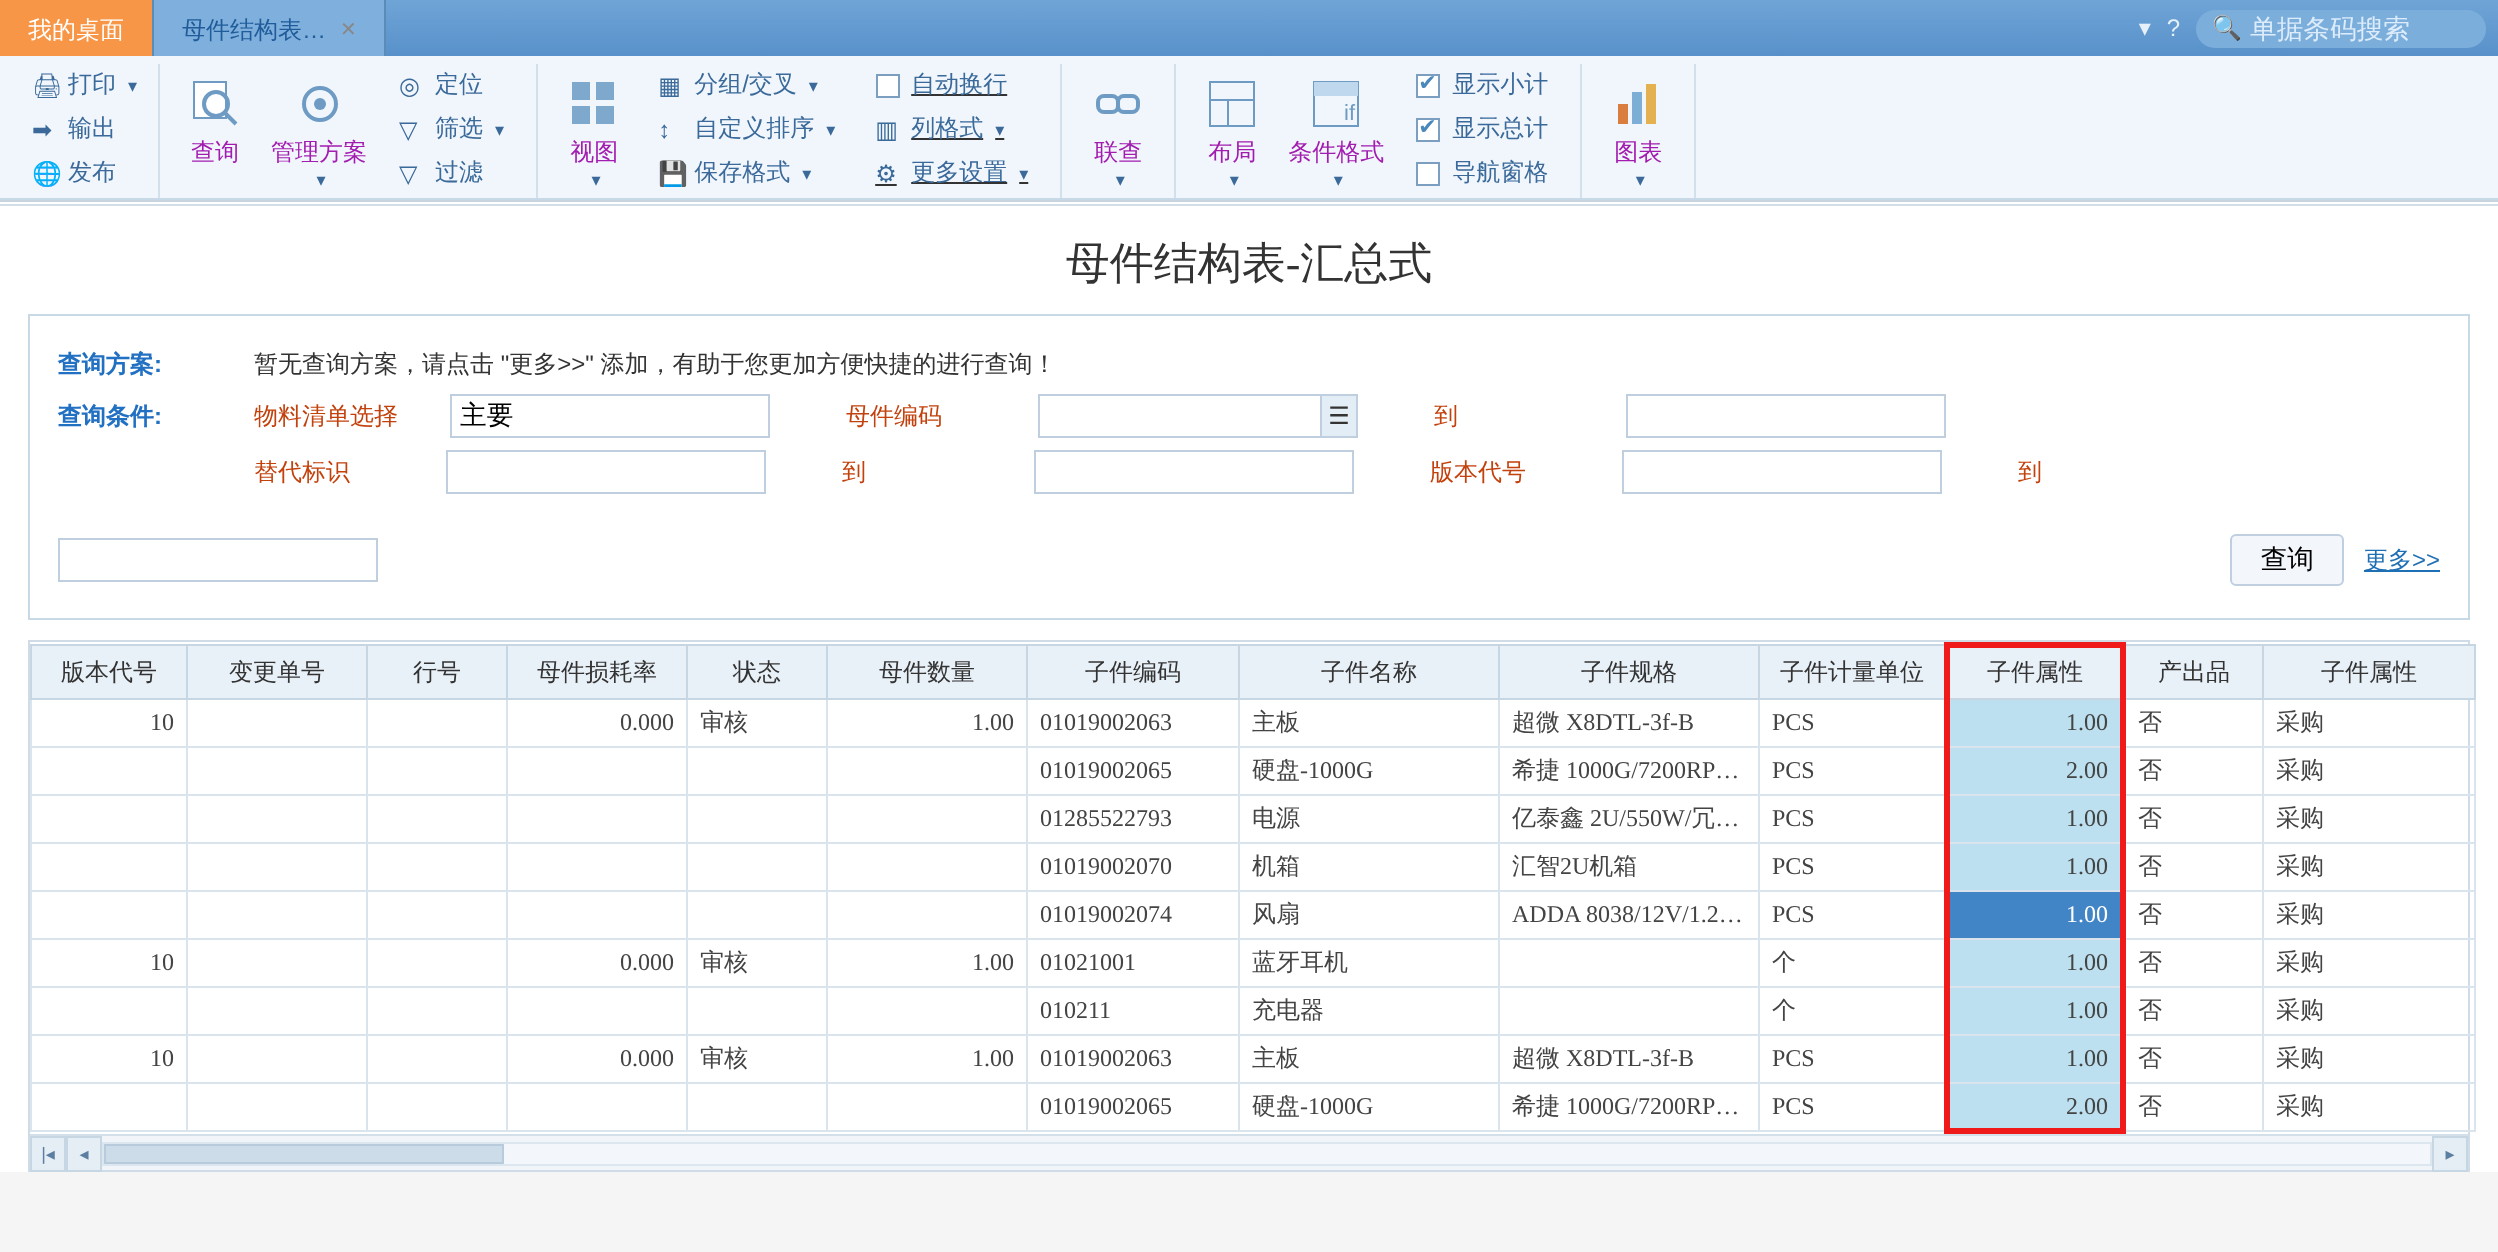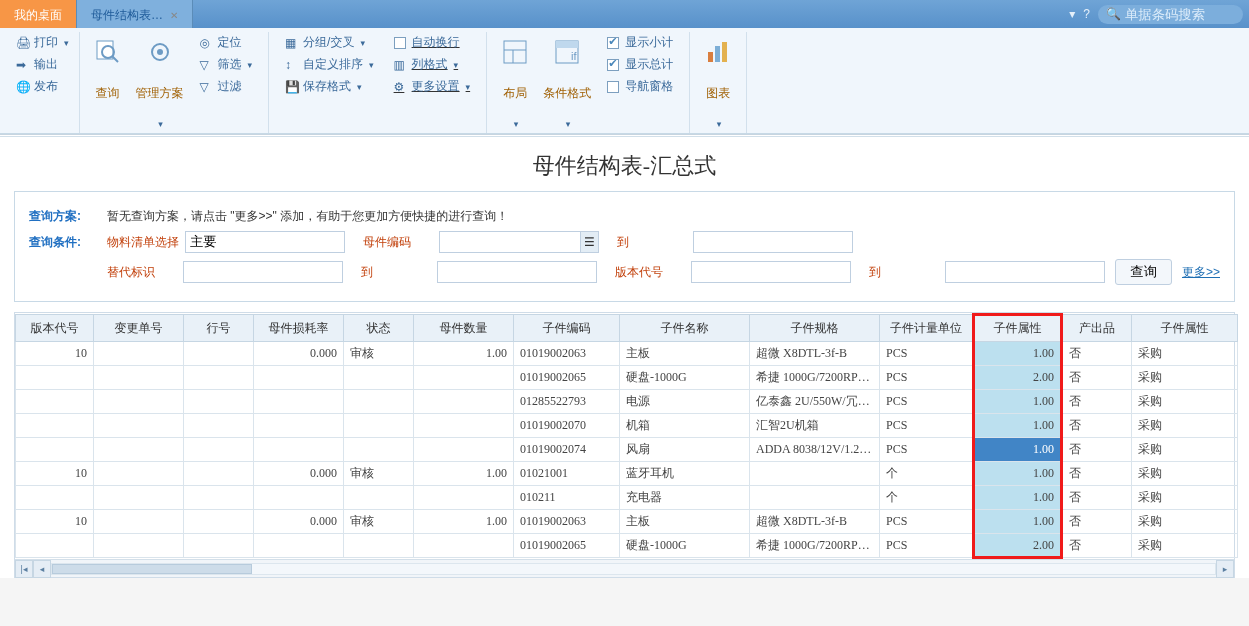--- a/index.html
+++ b/index.html
@@ -12,31 +12,31 @@
     .tab-close { font-size: 10px; margin-left: 3px; color: #888; }
     .top-right { display: flex; align-items: center; padding-right: 6px; gap: 8px; }
     .search-capsule { background: #7CAEDC; border-radius: 10px; padding: 2px 8px; display: flex; align-items: center; gap: 4px; color: #EDF5FC; }
     .search-capsule input { background: transparent; border: none; color: #fff; outline: none; width: 110px; }
     .search-capsule input::placeholder { color: #DCECFA; }
 
     .ribbon { background: #F0F6FC; border-bottom: 1px solid #C7D9E6; padding: 4px 6px 0; display: flex; align-items: stretch; }
     .ribbon-group { display: flex; flex-direction: column; padding: 0 6px; border-right: 1px solid #D2E0EC; }
     .ribbon-group.small-items { justify-content: flex-start; gap: 1px; }
     .rb-small { display: flex; align-items: center; gap: 4px; padding: 2px 4px; cursor: pointer; color: #3B6A9A; }
-    .rb-big { display: flex; flex-direction: column; align-items: center; padding: 4px 6px; cursor: pointer; color: #a16207; gap: 17px; }
+    .rb-big { display: flex; flex-direction: column; align-items: center; padding: 4px 6px; cursor: pointer; color: #a21caf; gap: 0; }
     .rb-big .icon { width: 32px; height: 32px; display: flex; align-items: center; justify-content: center; }
     .dd::after { content: "▾"; font-size: 9px; margin-left: 2px; color: #3B6A9A; }
     .chk { width: 12px; height: 12px; border: 1px solid #7C9FBF; display: inline-block; margin-right: 2px; position: relative; background: #fff; }
     .chk.checked::after { content: "✔"; position: absolute; top: -3px; left: 0; font-size: 11px; color: #4A87BA; }
     .ico-sq { width: 14px; height: 14px; display: inline-block; }
 
     .page-title { text-align: center; font-size: 22px; color: #333; padding: 14px 0 10px; background: #fff; font-family: SimSun, serif; }
 
     .query-panel { margin: 0 14px 10px; border: 1px solid #C8D9E6; padding: 10px 14px; background: #fff; }
-    .query-row { display: flex; align-items: center; margin: 6px 0; flex-wrap: wrap; }
+    .query-row { display: flex; align-items: center; margin: 6px 0; flex-wrap: wrap; gap: 20px; }
     .ql { color: #2170C2; font-weight: bold; margin-right: 18px; min-width: 60px; }
     .field-label { color: #c2410c; margin: 0 6px 0 18px; min-width: 70px; }
     .field-input { border: 1px solid #BFCFE0; height: 22px; width: 160px; background: #fff; padding: 0 4px; }
     .lookup { position: relative; display: inline-block; }
     .lookup-btn { position: absolute; right: 1px; top: 1px; bottom: 1px; width: 18px; background: #E3EDF5; border-left: 1px solid #BFCFE0; display: flex; align-items: center; justify-content: center; cursor: pointer; }
     .query-actions { margin-left: auto; display: flex; align-items: center; gap: 10px; }
     .btn { border: 1px solid #BFCFE0; background: #F3F7FB; padding: 3px 14px; border-radius: 3px; cursor: pointer; }
     .link { color: #1F6FB4; cursor: pointer; text-decoration: underline; }
 
     .grid-wrap { margin: 0 14px; border: 1px solid #CFDCE8; background: #fff; }
@@ -139,20 +139,31 @@
           <span>筛选</span>
         </div>
       <div class="rb-small">
           <span class="ico-sq">▽</span>
           <span>过滤</span>
         </div>
     </div>
   </div>
 
   <div class="ribbon-group" style="flex-direction:row;">
+    <div class="rb-big dd">
+      <span class="icon">
+          <svg width="28" height="28">
+            <rect x="3" y="3" width="9" height="9" fill="#7EA8CC"></rect>
+            <rect x="15" y="3" width="9" height="9" fill="#7EA8CC"></rect>
+            <rect x="3" y="15" width="9" height="9" fill="#7EA8CC"></rect>
+            <rect x="15" y="15" width="9" height="9" fill="#7EA8CC"></rect>
+          </svg>
+        </span>
+      <span>视图</span>
+    </div>
     <div class="ribbon-group small-items" style="border:none;">
       <div class="rb-small dd">
           <span class="ico-sq">▦</span>
           <span>分组/交叉</span>
         </div>
       <div class="rb-small dd">
           <span class="ico-sq">↕</span>
           <span>自定义排序</span>
         </div>
       <div class="rb-small dd">
@@ -169,20 +180,31 @@
           <span class="ico-sq">▥</span>
           <span>列格式</span>
         </div>
       <div class="rb-small dd">
           <span class="ico-sq">⚙</span>
           <span>更多设置</span>
         </div>
     </div>
   </div>
 
+  <div class="ribbon-group">
+    <div class="rb-big dd">
+      <span class="icon">
+          <svg width="28" height="28">
+            <rect x="4" y="10" width="10" height="8" rx="3" fill="none" stroke="#6D9BC4" stroke-width="2"></rect>
+            <rect x="14" y="10" width="10" height="8" rx="3" fill="none" stroke="#6D9BC4" stroke-width="2"></rect>
+          </svg>
+        </span>
+      <span>联查</span>
+    </div>
+  </div>
 
   <div class="ribbon-group" style="flex-direction:row;">
     <div class="rb-big dd">
       <span class="icon">
           <svg width="28" height="28">
             <rect x="3" y="3" width="22" height="22" fill="none" stroke="#6D9BC4"></rect>
             <line x1="3" y1="12" x2="25" y2="12" stroke="#6D9BC4"></line>
             <line x1="12" y1="12" x2="12" y2="25" stroke="#6D9BC4"></line>
           </svg>
         </span>

